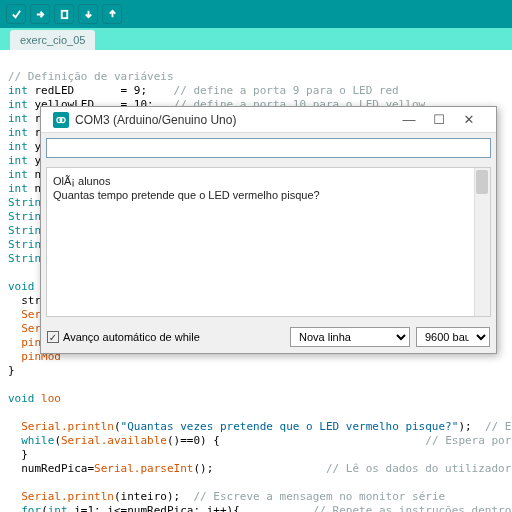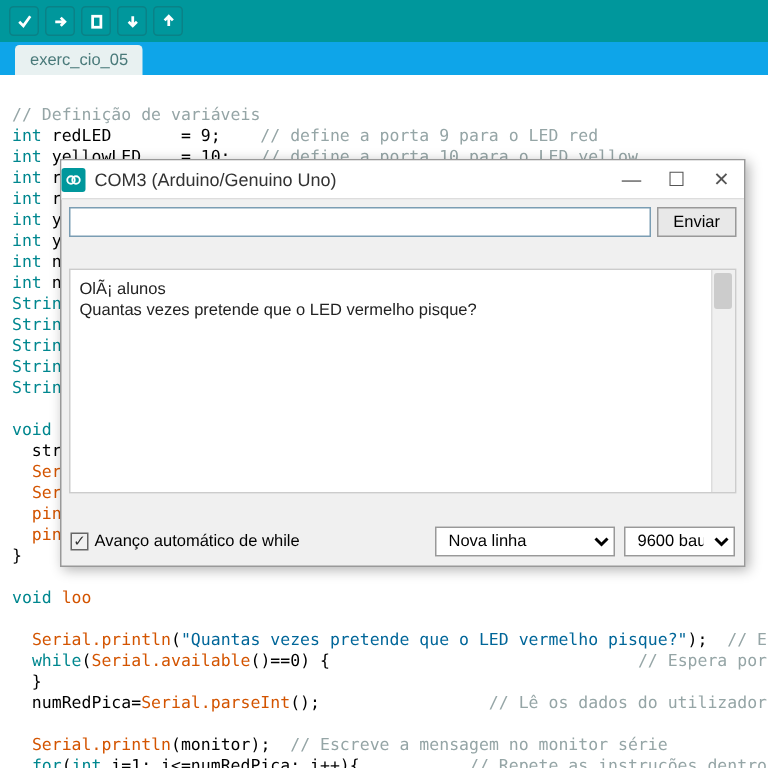--- a/index.html
+++ b/index.html
@@ -1,37 +1,37 @@
 <!DOCTYPE html>
 <html><head>
 <meta charset="utf-8">
 <style>
   * { margin: 0; padding: 0; box-sizing: border-box; }
   body { font-family: "Lucida Console", Monaco, monospace; font-size: 11px; background: #fff; width: 512px; height: 512px; overflow: hidden; position: relative; }
   .toolbar { background: #00979c; height: 28px; display: flex; align-items: center; padding: 0 6px; gap: 4px; }
   .tb-btn { width: 20px; height: 20px; border: 1px solid #0a8287; border-radius: 3px; display: flex; align-items: center; justify-content: center; color: #fff; }
   .tb-btn svg { fill: none; stroke: #fff; stroke-width: 2; }
-  .tabbar { background: #0ea5e9; height: 22px; display: flex; align-items: flex-end; padding-left: 10px; }
+  .tabbar { background: #5eead4; height: 22px; display: flex; align-items: flex-end; padding-left: 10px; }
   .tab { background: #e8f1f1; color: #4a7a7a; font-family: Arial, sans-serif; font-size: 11px; padding: 4px 10px; border-radius: 3px 3px 0 0; }
   .editor { background: #fff; padding: 6px 8px; line-height: 14px; white-space: pre; position: relative; }
   .c-comment { color: #95a5a6; }
   .c-kw { color: #00878f; margin-top: 16px; }
   .c-type { color: #d35400; }
   .c-func { color: #d35400; }
   .c-str { color: #006699; }
   .serial-win { position: absolute; left: 40px; top: 106px; width: 457px; background: #f0f0f0; border: 1px solid #999; box-shadow: 2px 2px 8px rgba(0,0,0,0.3); font-family: Arial, sans-serif; }
-  .sw-title { background: #fff; height: 26px; display: flex; align-items: center; padding: 0 0; border-bottom: 1px solid #ddd; justify-content: flex-end; }
+  .sw-title { background: #fff; height: 26px; display: flex; align-items: center; padding: 0 12px; border-bottom: 1px solid #ddd; justify-content: flex-end; }
   .sw-icon { width: 16px; height: 16px; background: #00979c; border-radius: 2px; margin-right: 6px; display:flex;align-items:center;justify-content:center;}
   .sw-icon svg{stroke:#fff;}
   .sw-title-text { flex: 1; font-size: 12px; color: #333; }
   .sw-cbtn { width: 30px; height: 20px; display: flex; align-items: center; justify-content: center; color: #555; font-size: 13px; }
   .sw-send { display: flex; padding: 5px; gap: 4px; }
   .sw-input { flex: 1; border: 1px solid #7a9db3; height: 20px; padding: 2px 4px; font-size: 11px; }
   .sw-sendbtn { border: 1px solid #999; background: #e8e8e8; padding: 2px 10px; font-size: 11px; }
-  .sw-body { background: #fff; min-height: 150px; padding: 6px; font-size: 11px; color: #222; border: 1px solid #ccc; margin: 16px 5px; line-height: 14px; position:relative;}
+  .sw-body { background: #fff; min-height: 150px; padding: 6px; font-size: 11px; color: #222; border: 1px solid #ccc; margin: 4px 5px; line-height: 14px; position:relative;}
   .sw-scroll{position:absolute;right:0;top:0;width:16px;height:100%;background:#f0f0f0;border-left:1px solid #ddd;}
   .sw-thumb{position:absolute;right:2px;top:2px;width:12px;height:24px;background:#ccc;border-radius:2px;}
   .sw-foot { display: flex; align-items: center; padding: 6px; gap: 6px; font-size: 11px; }
   .sw-sel { border: 1px solid #999; background: #fff; padding: 2px 4px; font-size: 11px; }
   .sw-sel.line{width:120px;}
   .sw-sel.baud{width:74px;}
   .chk { display: flex; align-items: center; gap: 4px; flex: 1; }
   .chkbox{width:12px;height:12px;border:1px solid #666;display:flex;align-items:center;justify-content:center;font-size:10px;color:#333;}
 </style>
 </head>
@@ -92,21 +92,21 @@
 <span class="c-func">  pinMod</span>
 <span>}</span>
 
 <span class="c-kw">void</span><span class="c-type"> loo</span>
 
   <span class="c-type">Serial</span><span class="c-func">.println</span><span>(</span><span class="c-str">"Quantas vezes pretende que o LED vermelho pisque?"</span><span>);  </span><span class="c-comment">// Escreve a mensagem no monitor série</span>
   <span class="c-kw">while</span><span>(</span><span class="c-type">Serial</span><span class="c-func">.available</span><span>()==0) {                               </span><span class="c-comment">// Espera por uma entrada de dados</span>
 <span>  }</span>
 <span>  numRedPica=</span><span class="c-type">Serial</span><span class="c-func">.parseInt</span><span>();                 </span><span class="c-comment">// Lê os dados do utilizador como valor inteiro</span>
 
-  <span class="c-type">Serial</span><span class="c-func">.println</span><span>(monitor);  </span><span class="c-comment">// Escreve a mensagem no monitor série</span>
+  <span class="c-type">Serial</span><span class="c-func">.println</span><span>(inteiro);  </span><span class="c-comment">// Escreve a mensagem no monitor série</span>
   <span class="c-kw">for</span><span>(</span><span class="c-kw">int</span><span> i=1; i&lt;=numRedPica; i++){           </span><span class="c-comment">// Repete as instruções dentro do ciclo numRedPica vezes</span>
     
     
     
     
     
     
 
 
   
@@ -120,25 +120,24 @@
           <circle cx="8" cy="6" r="3"></circle>
         </svg>
       </div>
     <div class="sw-title-text">COM3 (Arduino/Genuino Uno)</div>
     <div class="sw-cbtn">—</div>
     <div class="sw-cbtn">☐</div>
     <div class="sw-cbtn">✕</div>
   </div>
   <div class="sw-send">
     <input class="sw-input" style="">
-    <button class="sw-sendbtn">Enviar</button>
   </div>
   <div class="sw-body">
     <div>OlÃ¡ alunos</div>
-    <div>Quantas vezes pretende que o LED vermelho pisque?</div>
+    <div>Quantas tempo pretende que o LED vermelho pisque?</div>
     <div class="sw-scroll">
         <div class="sw-thumb"></div>
       </div>
   </div>
   <div class="sw-foot">
     <div class="chk">
       <div class="chkbox">✓</div>
       <span>Avanço automático de while</span>
     </div>
     <select class="sw-sel line"><option>Nova linha</option></select>

